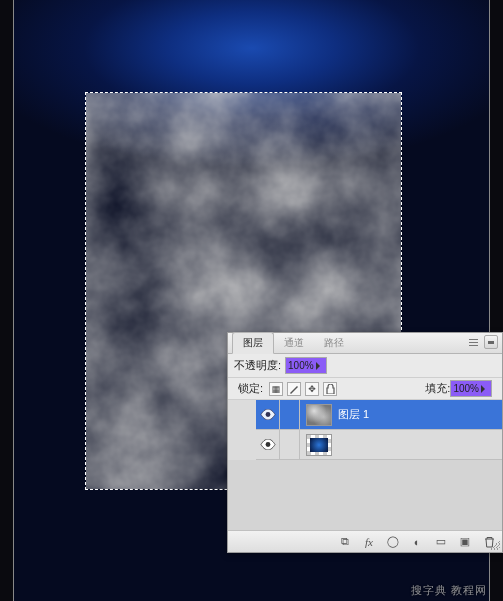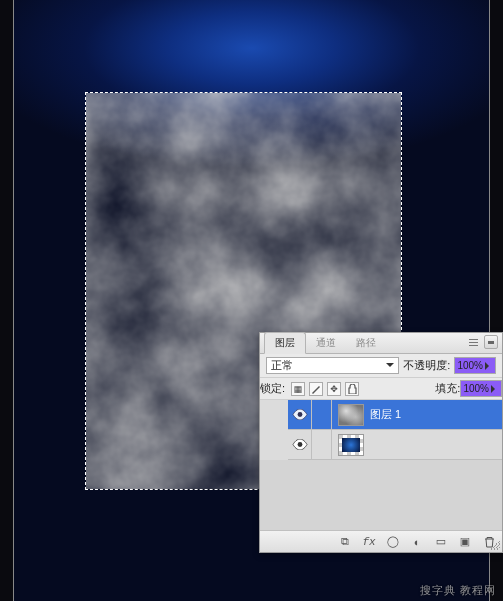--- a/index.html
+++ b/index.html
@@ -33,21 +33,21 @@
     .selection svg {
       display: block;
       width: 100%;
       height: 100%;
     }
 
     
     .panel {
       position: absolute;
       right: 0; top: 332px;
-      width: 244px;
+      width: 276px;
       background: #e6e6e6;
       border: 1px solid #9c9c9c;
       font-size: 11px;
       color: #222;
       box-shadow: 0 2px 6px rgba(0,0,0,.35);
     }
     .tabs {
       background: linear-gradient(#f2f2f2, #dedede);
       display: flex; align-items: flex-end;
       height: 21px;
@@ -110,21 +110,21 @@
       height: 17px; padding: 0 2px;
       font-size: 10px;
     }
     .num-input .arrow{
       width:0;height:0;margin-left:2px;
       border:4px solid transparent;border-left-color:#333;
     }
 
     .lock-row {
       display:flex;align-items:center;height:22px;
-      padding:0 0;border-bottom:1px solid #cfcfcf;
+      padding:0 10px;border-bottom:1px solid #cfcfcf;
       gap:6px;background:#eaeaea;justify-content:center;
     }
     .lock-icons{display:flex;gap:4px}
     .lock-icons .i{width:14px;height:14px;border:1px solid #aaa;background:#f8f8f8;display:flex;align-items:center;justify-content:center;font-size:9px;color:#444}
     .lock-row .fill{margin-left:auto;display:flex;align-items:center;gap:0}
 
     .layers-list{background:#dcdcdc}
     .layer{
       display:flex;align-items:center;height:30px;
       border-bottom:1px solid #bfbfbf;
@@ -151,21 +151,21 @@
 
     .panel-footer{
       height:22px;background:linear-gradient(#f2f2f2,#dedede);
       border-top:1px solid #c0c0c0;
       display:flex;align-items:center;justify-content:flex-end;
       padding:0 6px;gap:10px;
     }
     .panel-footer .fi{width:14px;height:14px;display:flex;align-items:center;justify-content:center;color:#555;font-size:11px}
 
     .watermark{
-      position:absolute;right:7px;bottom:3px;
+      position:absolute;right:16px;bottom:3px;
       color:rgba(255,255,255,.55);
       font-size:11px;letter-spacing:1px;
       text-shadow:0 0 2px #000;
       pointer-events:none;
     }
     .resize-grip{
       position:absolute;right:2px;bottom:2px;width:10px;height:10px;
       background:
         linear-gradient(135deg,transparent 50%,#999 50% 55%,transparent 55% 65%,#999 65% 70%,transparent 70% 80%,#999 80% 85%,transparent 85%);
     }
@@ -199,24 +199,20 @@
     <div class="tab">路径</div>
     <div class="panel-menu">
         <span></span>
         <span></span>
         <span></span>
       </div>
     <div class="panel-close"></div>
   </div>
 
   <div class="row">
-    <div class="select">
-      <span>正常</span>
-      <span class="arrow-down"></span>
-    </div>
     <span class="lbl">不透明度:</span>
     <div class="num-input">
       <span>100%</span>
       <span class="arrow"></span>
     </div>
   </div>
 
   <div class="lock-row">
     <span class="lbl">锁定:</span>
     <div class="lock-icons">
@@ -266,21 +262,21 @@
       <div class="thumb checker crystal"></div>
     </div>
 
 
     <div class="layers-empty"></div>
   </div>
 
   <div class="panel-footer">
     <div class="fi">⧉</div>
     <div class="fi">
-        <i style="font-style:italic;font-family:Liberation Mono, monospace">fx</i>
+        <i style="font-style:italic;font-family:Liberation Serif, serif">fx</i>
       </div>
     <div class="fi">◯</div>
     <div class="fi">◐</div>
     <div class="fi">▭</div>
     <div class="fi">▣</div>
     <div class="fi">
       <svg width="11" height="12" viewBox="0 0 11 12">
           <path d="M1 3h9M3 3V1.5h5V3M2 3l.7 8h5.6L9 3" fill="none" stroke="#555" stroke-width="1"></path>
         </svg>
     </div>

